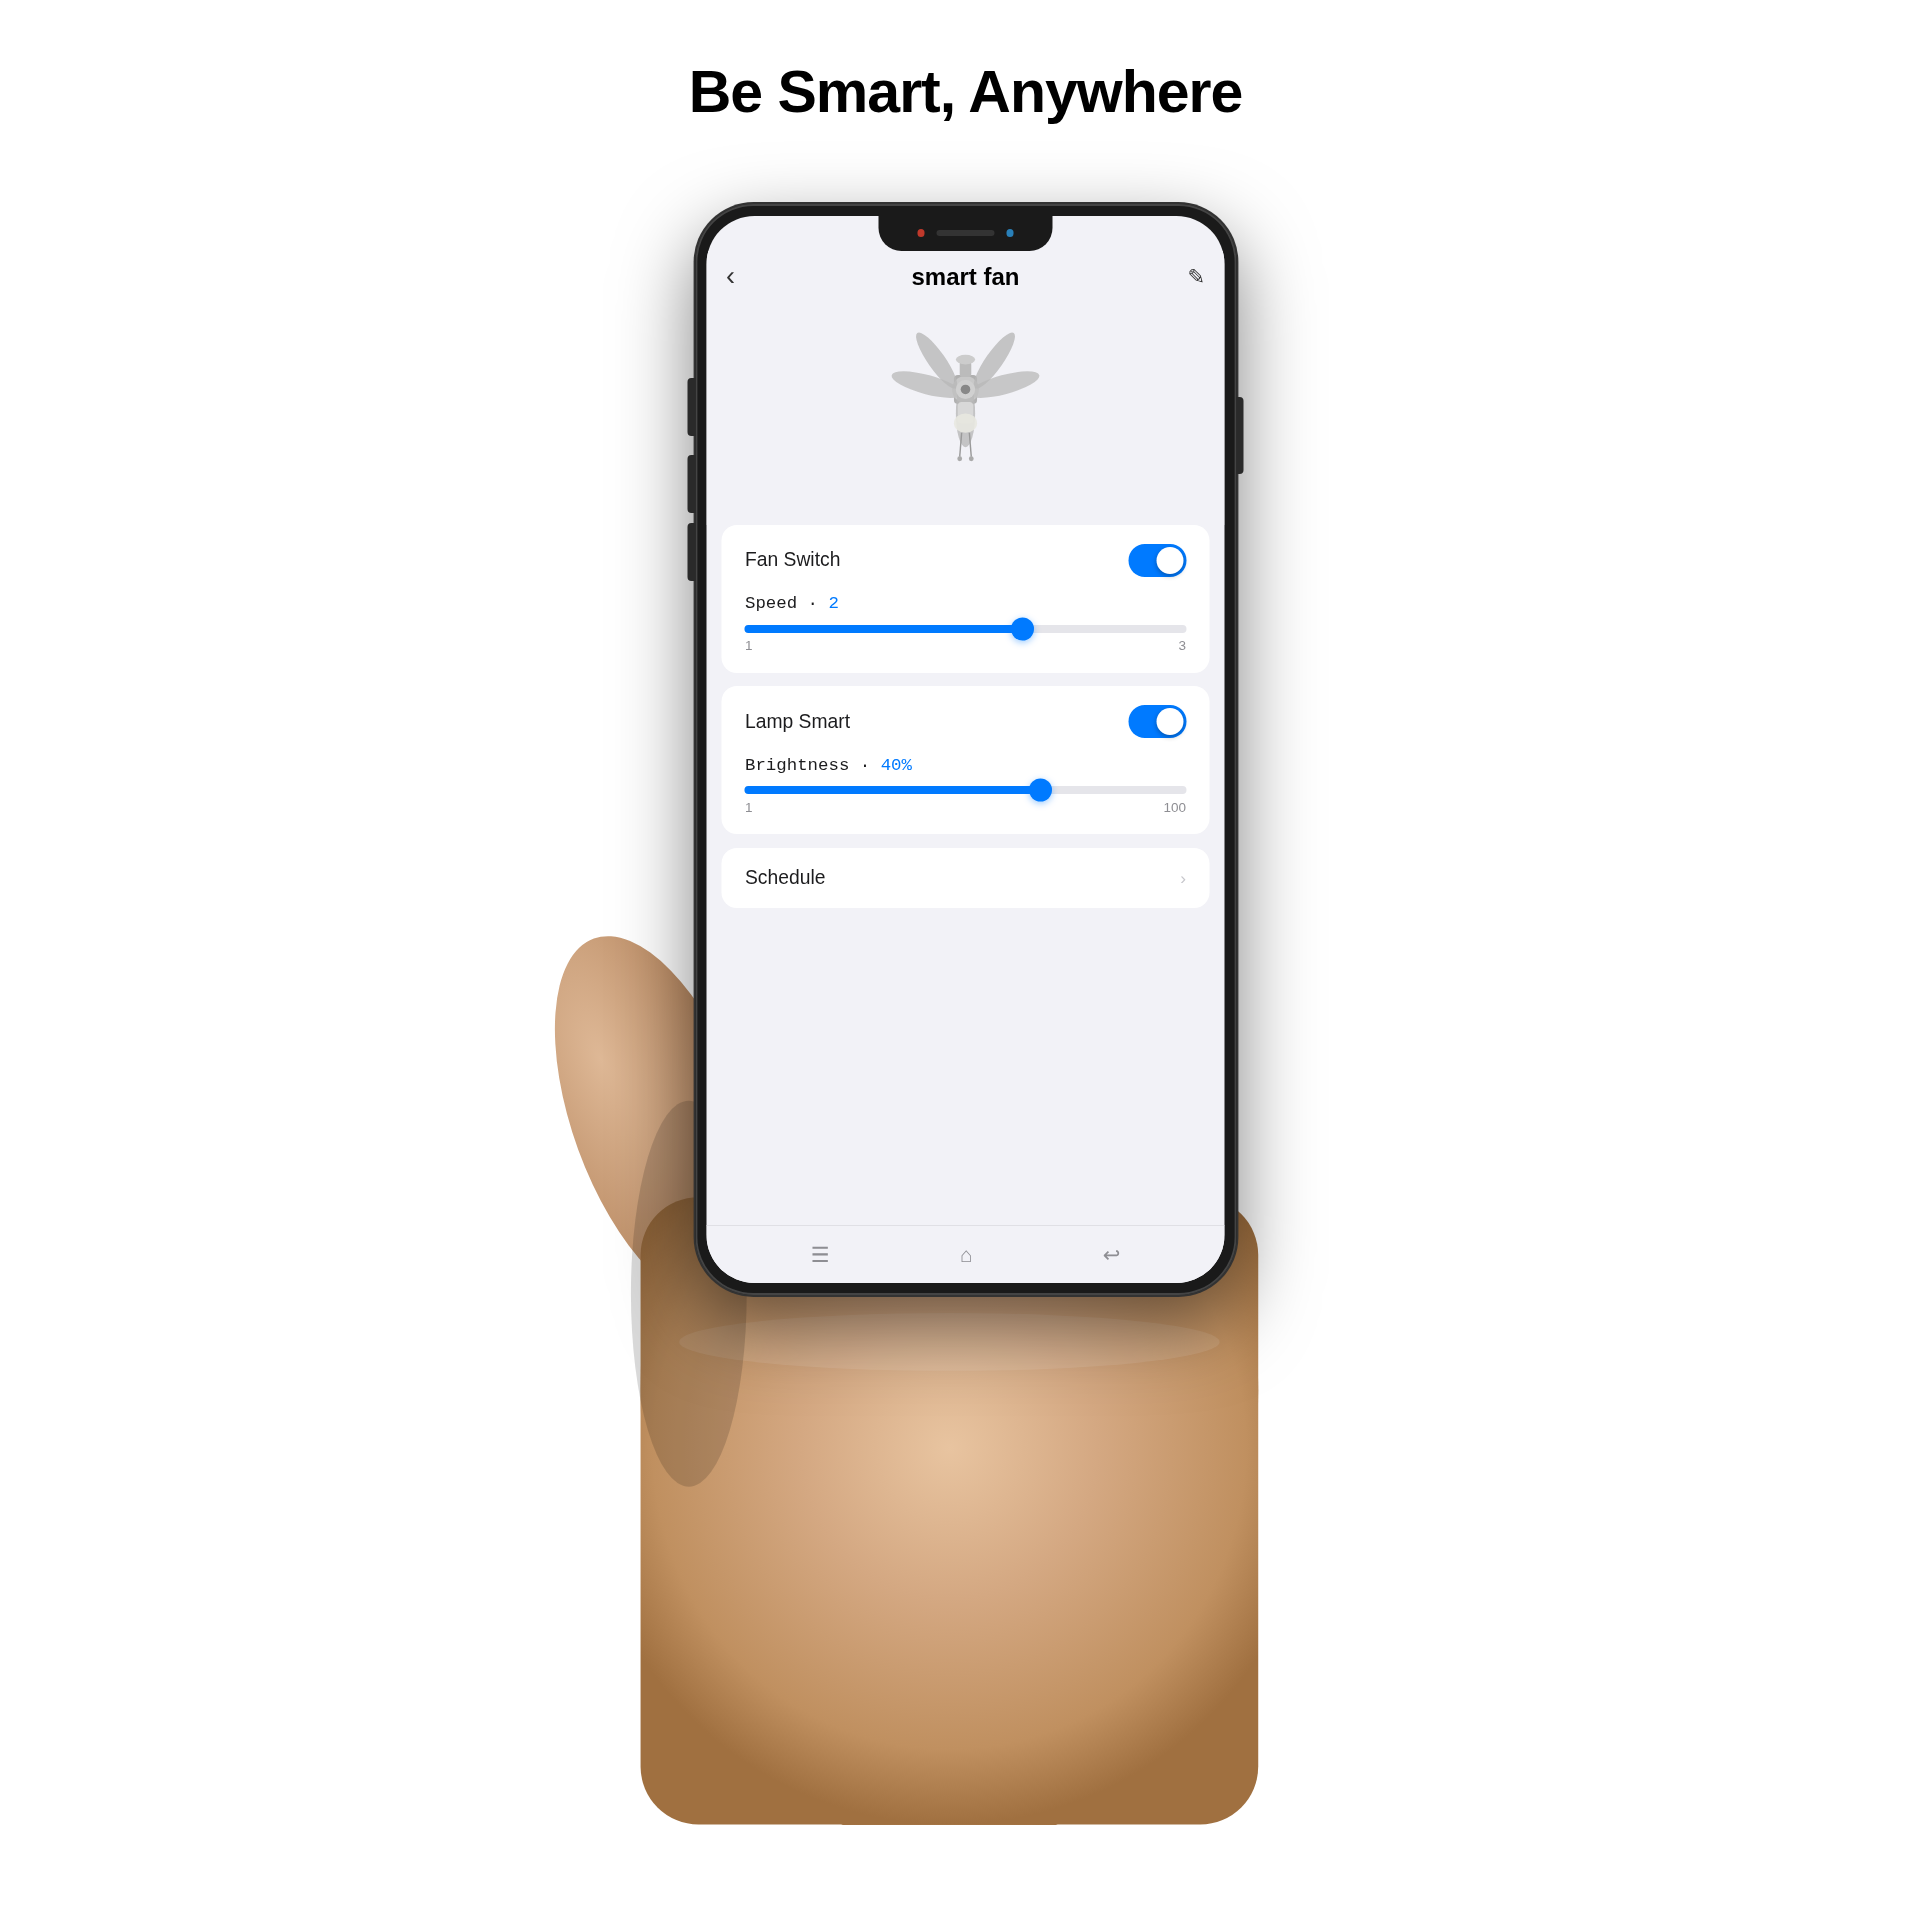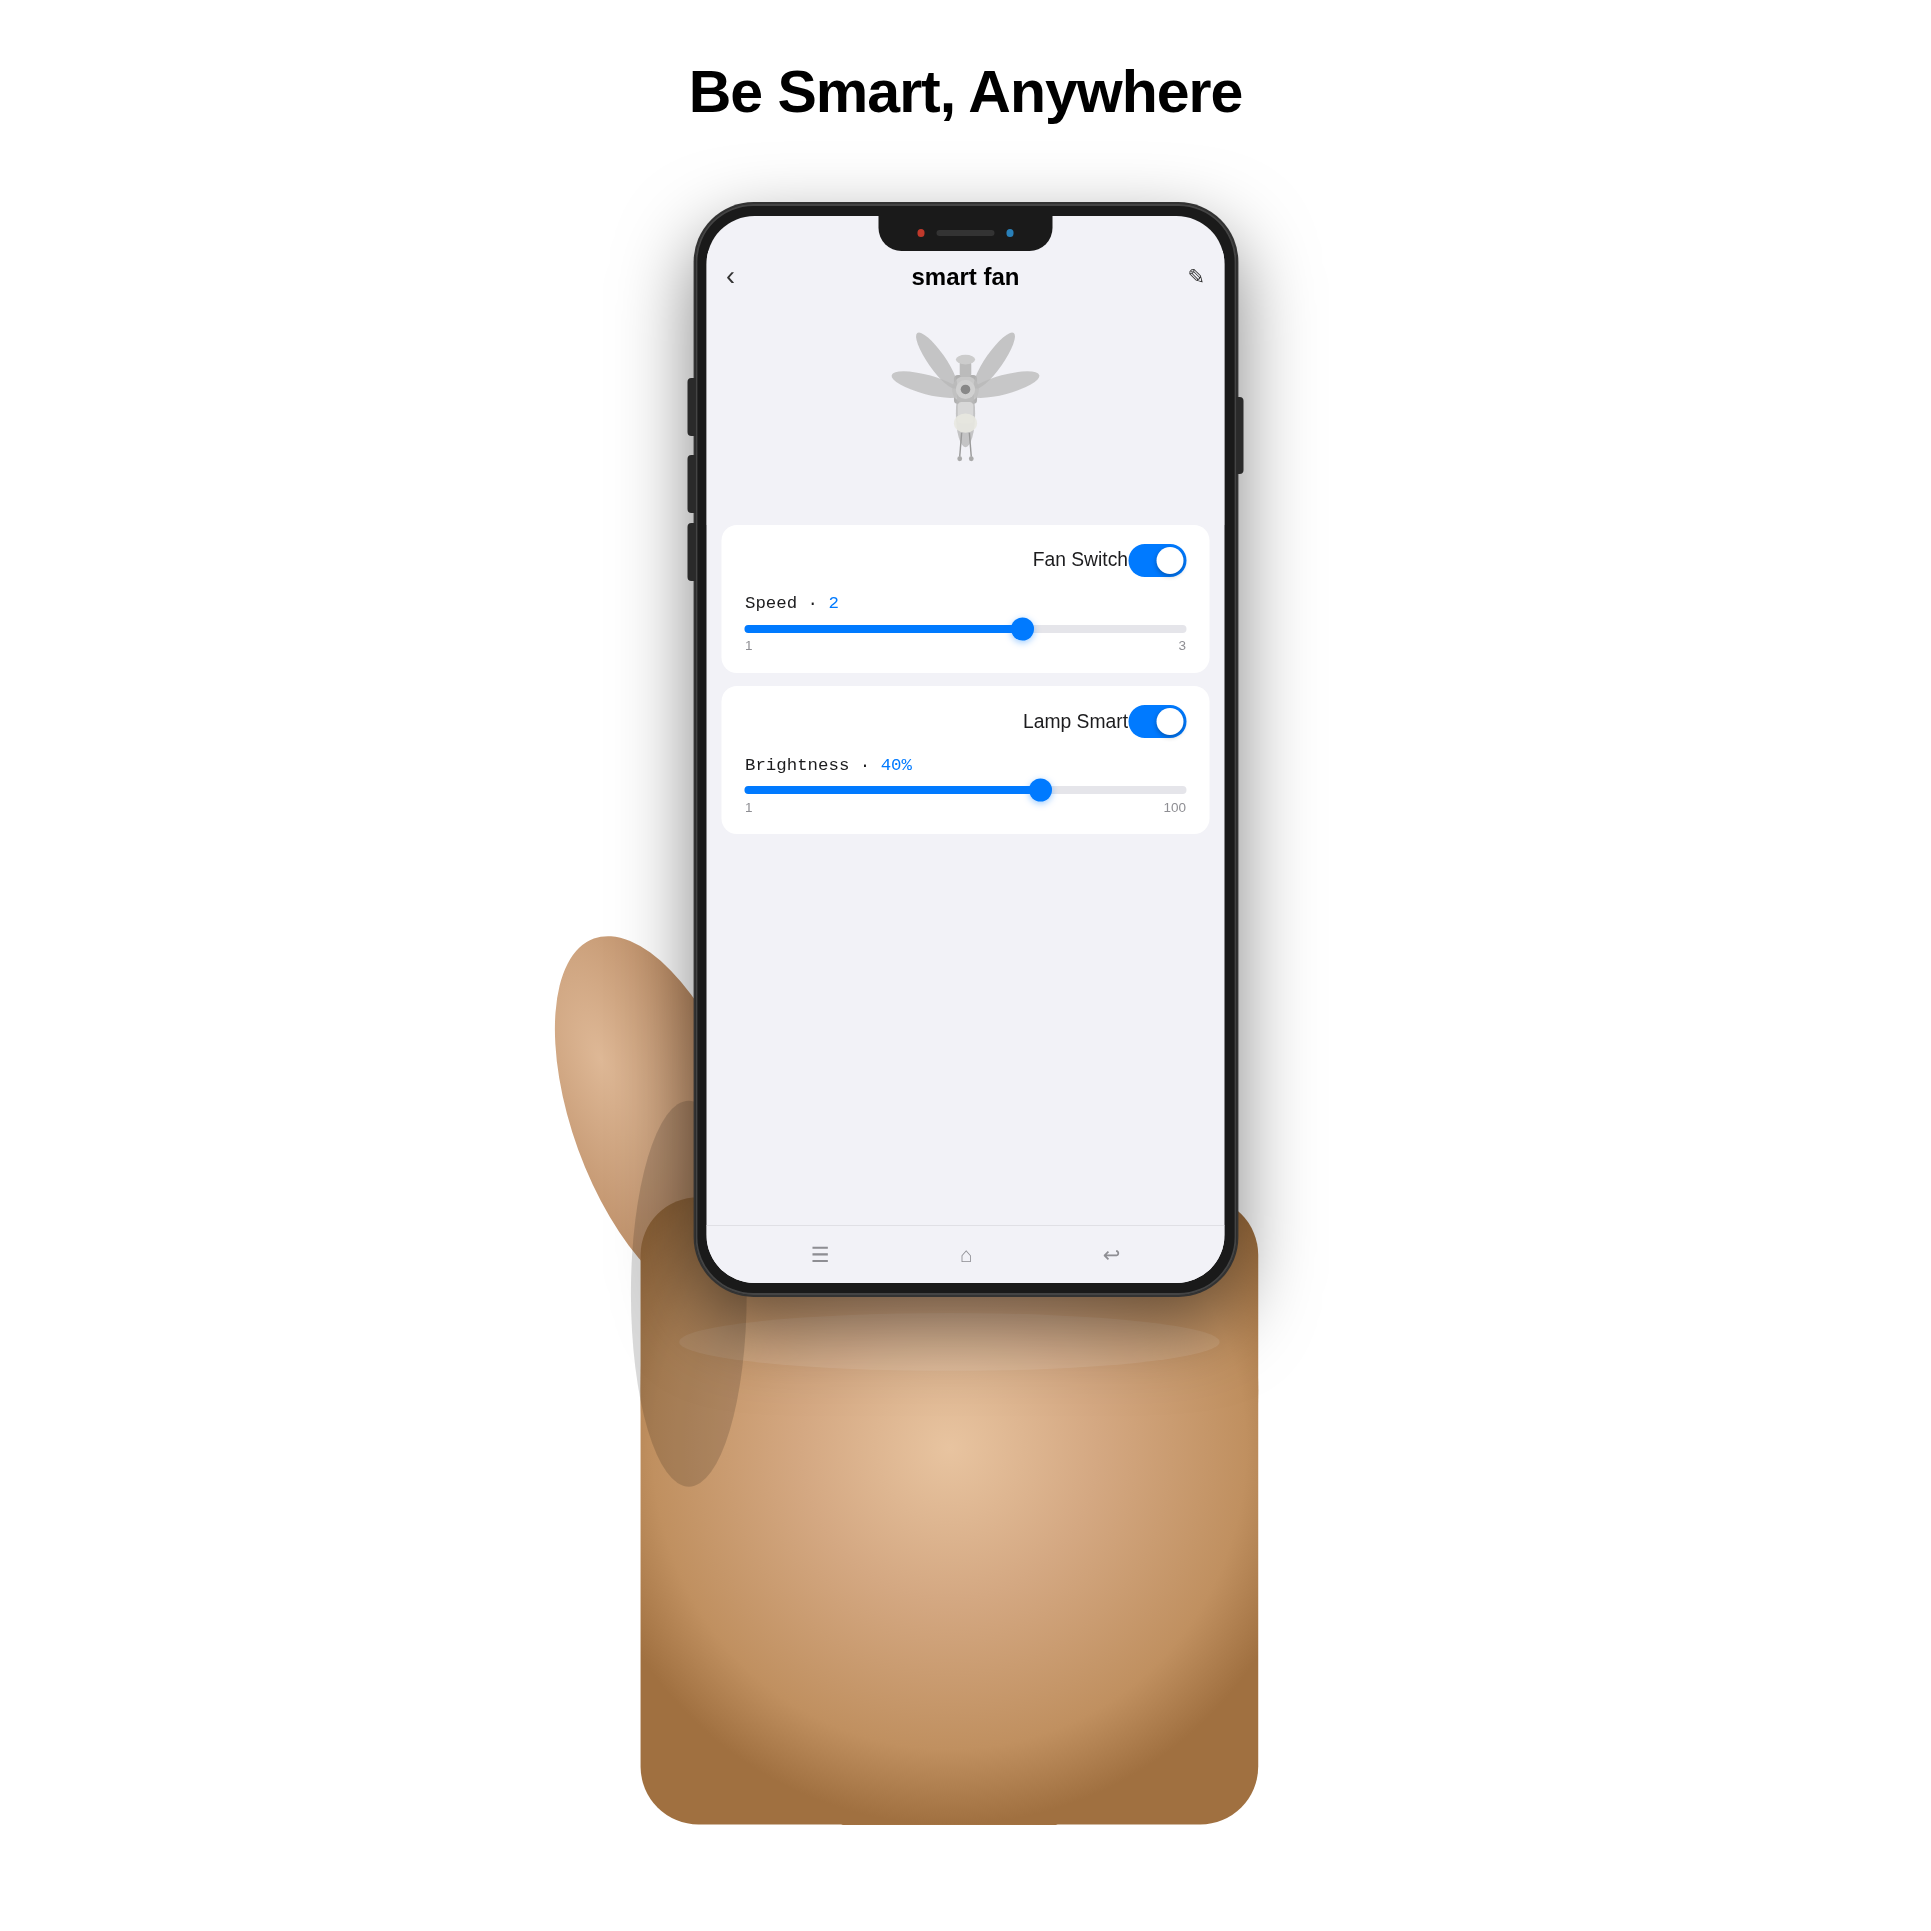--- a/index.html
+++ b/index.html
@@ -180,21 +180,21 @@
     .card {
       background: #fff;
       border-radius: 15.4px;
       padding: 19.3px 23px;
       margin-bottom: 13.5px;
     }
 
     .card-row {
       display: flex;
       align-items: center;
-      justify-content: flex-end;
+      justify-content: space-between;
     }
 
     .card-label {
       font-size: 19.3px;
       color: #1c1c1e;
       font-weight: 400;
     }
 
     
     .toggle {
@@ -444,20 +444,24 @@
               <div class="slider-fill" style="width: 67%;"></div>
               <div class="slider-thumb" style="left: 67%;"></div>
             </div>
             <div class="slider-range">
               <span>1</span>
               <span>100</span>
             </div>
           </div>
         </div>
 
+        <div class="schedule-card">
+          <span class="card-label">Schedule</span>
+          <span class="schedule-arrow">›</span>
+        </div>
 
       </div>
 
       <div class="bottom-nav">
         <span class="nav-icon">☰</span>
         <span class="nav-icon">⌂</span>
         <span class="nav-icon">↩</span>
       </div>
 
     </div>

